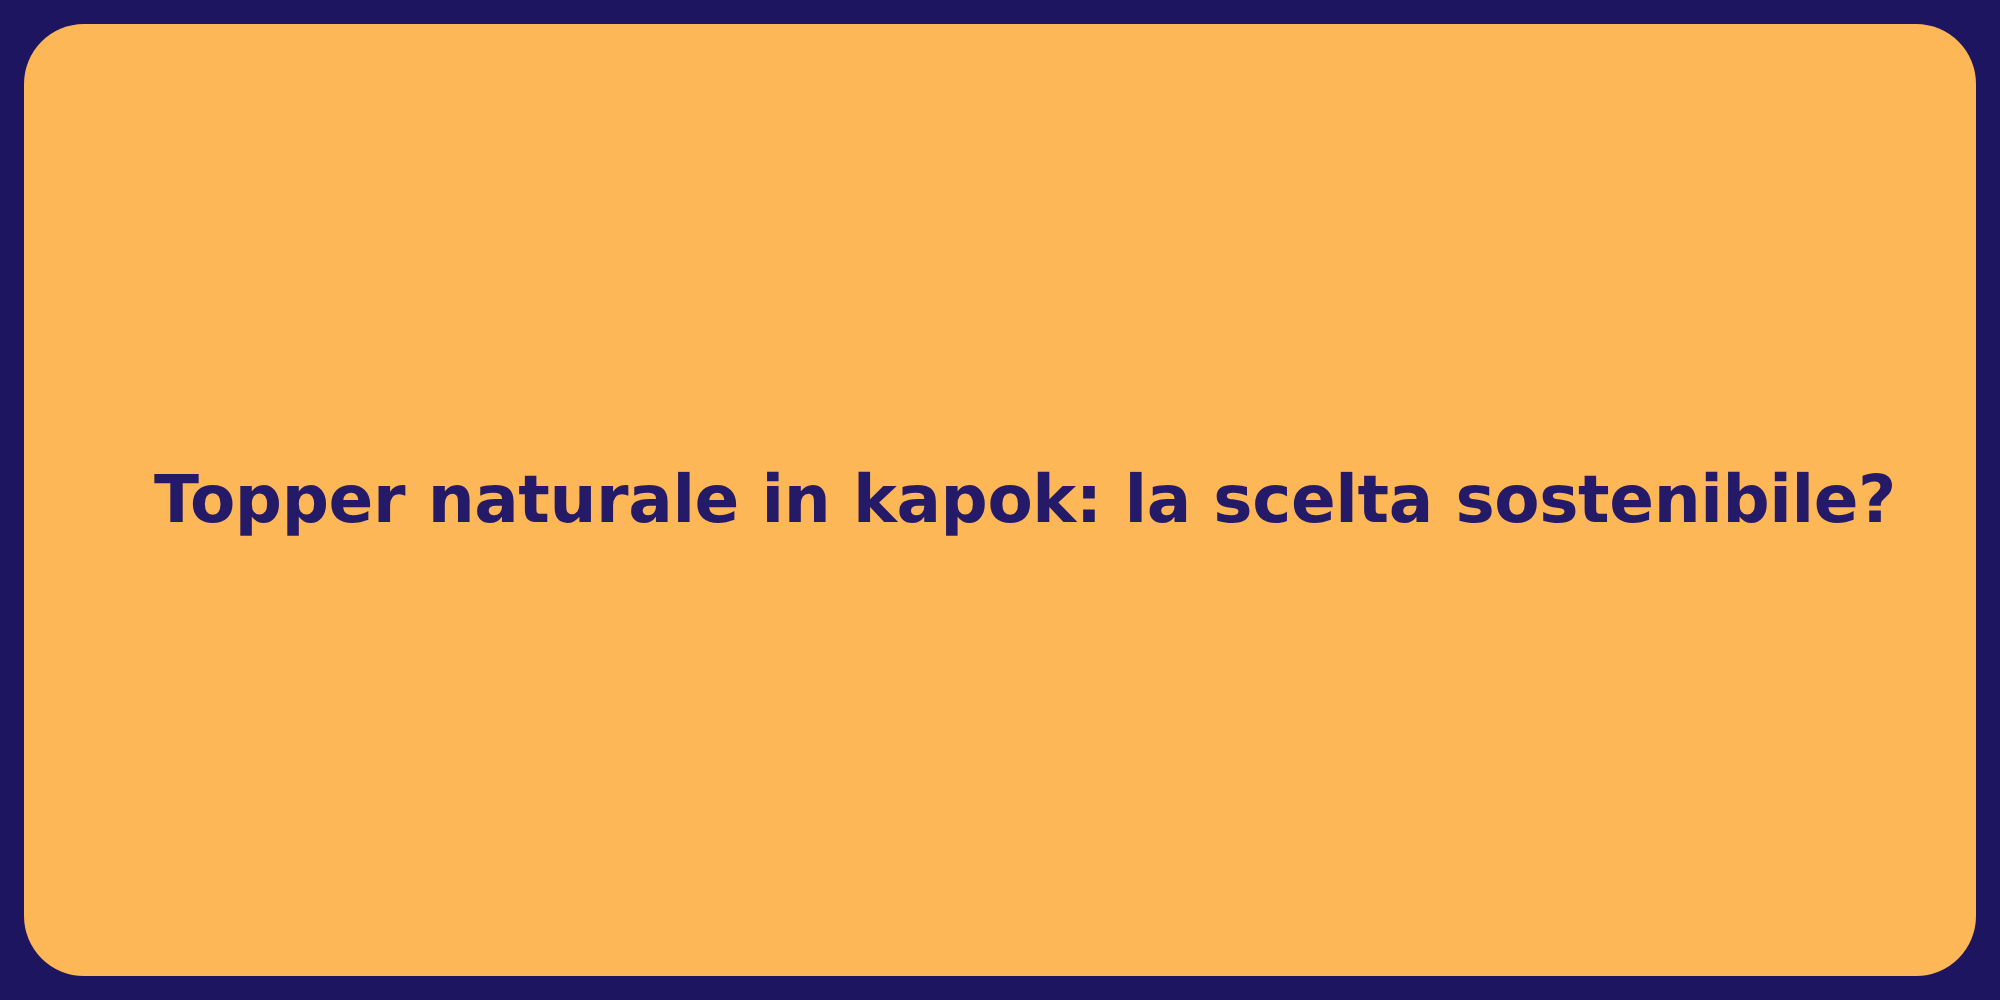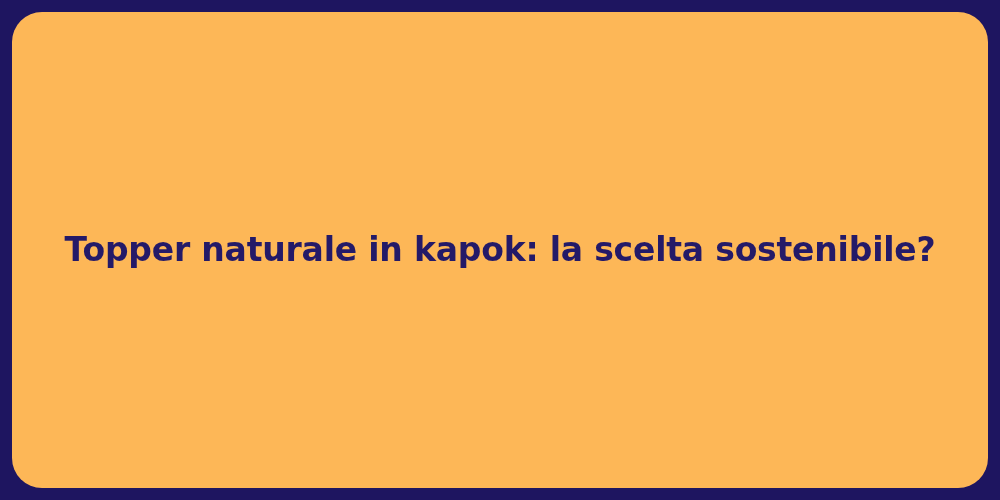--- a/index.html
+++ b/index.html
@@ -25,21 +25,21 @@
   }
 
   .card {
     box-sizing: border-box;
     width: 100%;
     height: 100%;
     background: #fdb757;
     border-radius: 30px;
     display: flex;
     align-items: center;
-    justify-content: center;
+    justify-content: flex-end;
     text-align: center;
   }
 
   .card-title {
     margin: 0;
     padding: 0 40px;
     color: #241a68;
     font-family: "DejaVu Sans", "Liberation Sans", sans-serif;
     font-size: 33px;
     font-weight: 700;

